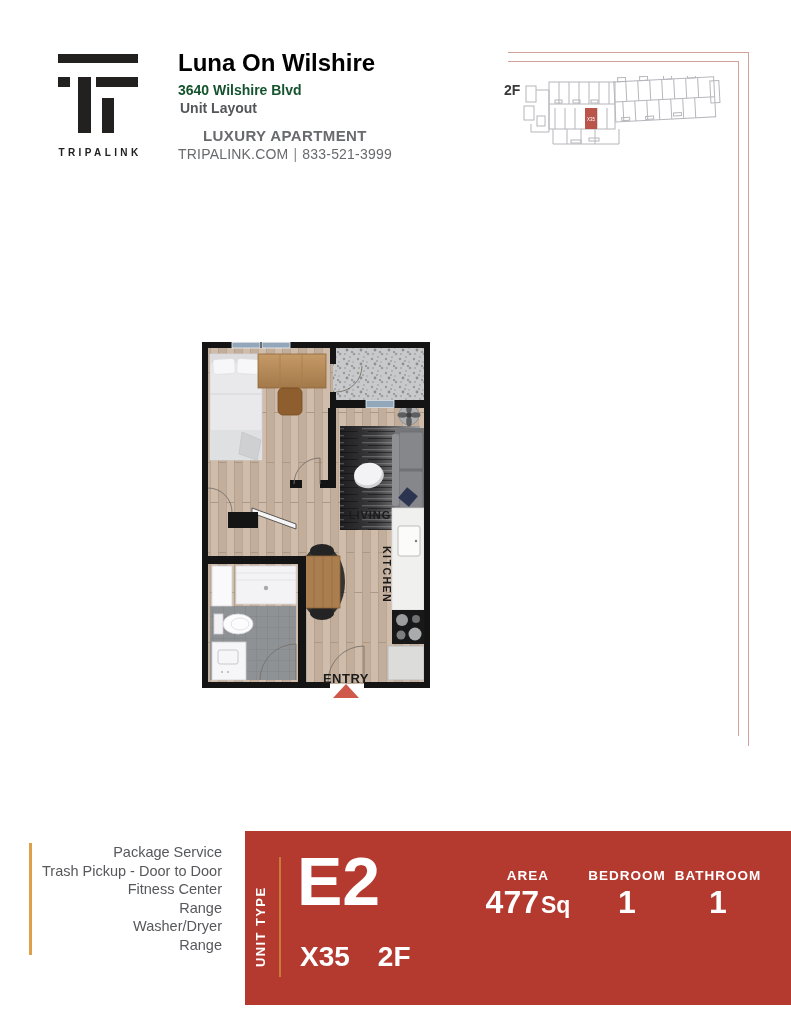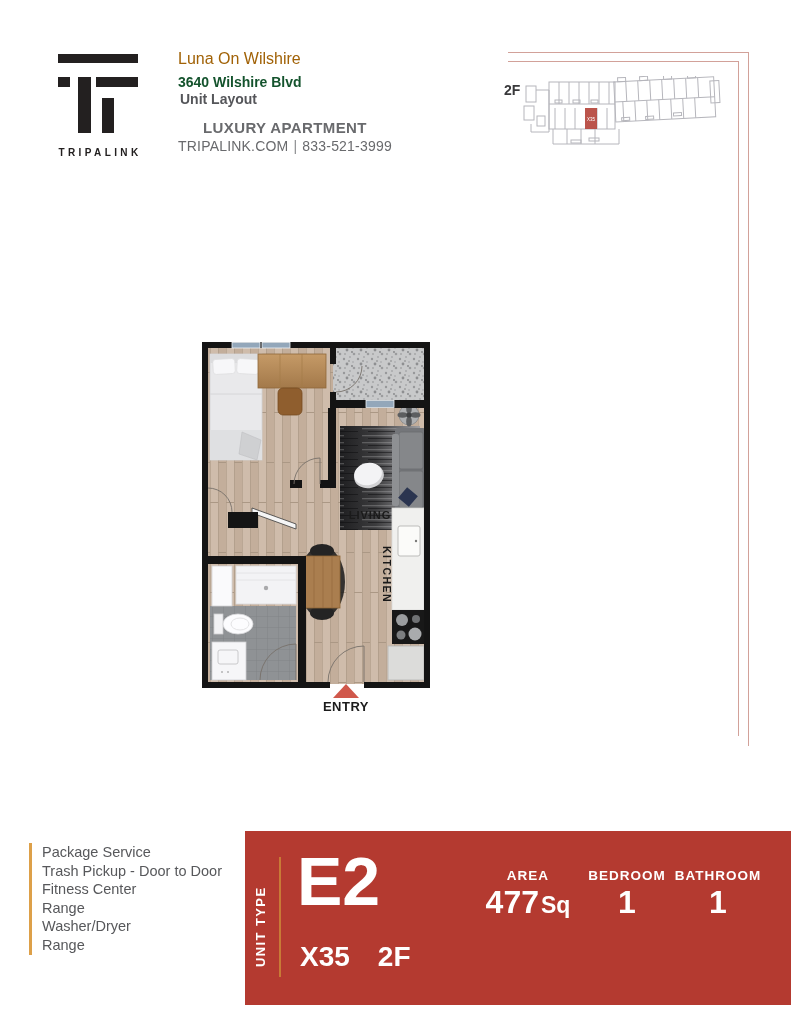--- a/index.html
+++ b/index.html
@@ -4,42 +4,42 @@
 <style>
   html,body{margin:0;padding:0;background:#ffffff;}
   .page{
     position:relative;width:791px;height:1024px;background:#ffffff;overflow:hidden;
     font-family:"Liberation Sans", sans-serif;color:#1a1a1a;
   }
   
   .logo{position:absolute;left:58px;top:54px;width:90px;}
   .logo-word{margin-top:9px;font-size:10px;font-weight:bold;letter-spacing:3.4px;color:#232020;width:84px;text-align:center;}
   .header-text{position:absolute;left:178px;top:50px;}
-  .h-title{font-size:16px;font-weight:normal;color:#a16207;line-height:1.1;}
+  .h-title{font-size:24px;font-weight:bold;color:#000000;line-height:1.1;}
   .h-addr{margin-top:6px;font-size:14px;font-weight:bold;color:#14532d;line-height:1.25;}
   .h-sub{font-size:14px;font-weight:bold;color:#55565a;line-height:1.25;margin-left:2px;}
   .h-tag{margin-top:10px;font-size:15px;font-weight:bold;color:#696a6d;letter-spacing:.4px;text-align:center;}
   .h-contact{margin-top:2px;font-size:14px;color:#696a6d;letter-spacing:.2px;}
   .h-contact .div{margin:0 5px;color:#8a8b8e;}
   
   .frame-a{position:absolute;left:508px;top:52px;width:240px;height:693px;
     border-top:1px solid #d2a199;border-right:1px solid #d2a199;}
   .frame-b{position:absolute;left:508px;top:61px;width:230px;height:674px;
     border-top:1px solid #d2a199;border-right:1px solid #d2a199;}
   
   .floor-label{position:absolute;left:504px;top:82px;font-size:14px;font-weight:bold;color:#39393b;}
   .keyplan{position:absolute;left:523px;top:76px;}
   
   .floorplan{position:absolute;left:202px;top:342px;}
   .entry-tri{position:absolute;left:333px;top:684px;width:0;height:0;
     border-left:13px solid transparent;border-right:13px solid transparent;border-bottom:14px solid #d0584b;}
-  .entry-label{position:absolute;left:316px;top:699px;width:60px;text-align:center;
+  .entry-label{position:absolute;left:316px;top:671px;width:60px;text-align:center;
     font-size:13px;font-weight:bold;letter-spacing:.5px;color:#1c1c1c;}
   
-  .amenities{position:absolute;left:29px;top:843px;border-left:3px solid #dda049;padding-left:10px;}
+  .amenities{position:absolute;left:29px;top:843px;border-left:3px solid #dda049;padding-left:10px;text-align:right;}
   .amenities .item{font-size:14.5px;color:#57585b;line-height:18.6px;}
   
   .banner{position:absolute;left:245px;top:831px;width:546px;height:174px;background:#b43a30;color:#ffffff;}
   .unit-type-vert{position:absolute;left:8px;top:24px;height:112px;
     writing-mode:vertical-rl;transform:rotate(180deg);
     font-size:13px;font-weight:bold;letter-spacing:1.4px;white-space:nowrap;}
   .banner-rule{position:absolute;left:34px;top:26px;width:2px;height:120px;background:#c87a36;}
   .unit-code{position:absolute;left:52px;top:16px;font-size:68px;font-weight:bold;line-height:1;letter-spacing:0;}
   .unit-meta{position:absolute;left:55px;top:110px;font-size:28px;font-weight:bold;}
   .unit-meta .fl{margin-left:28px;}

